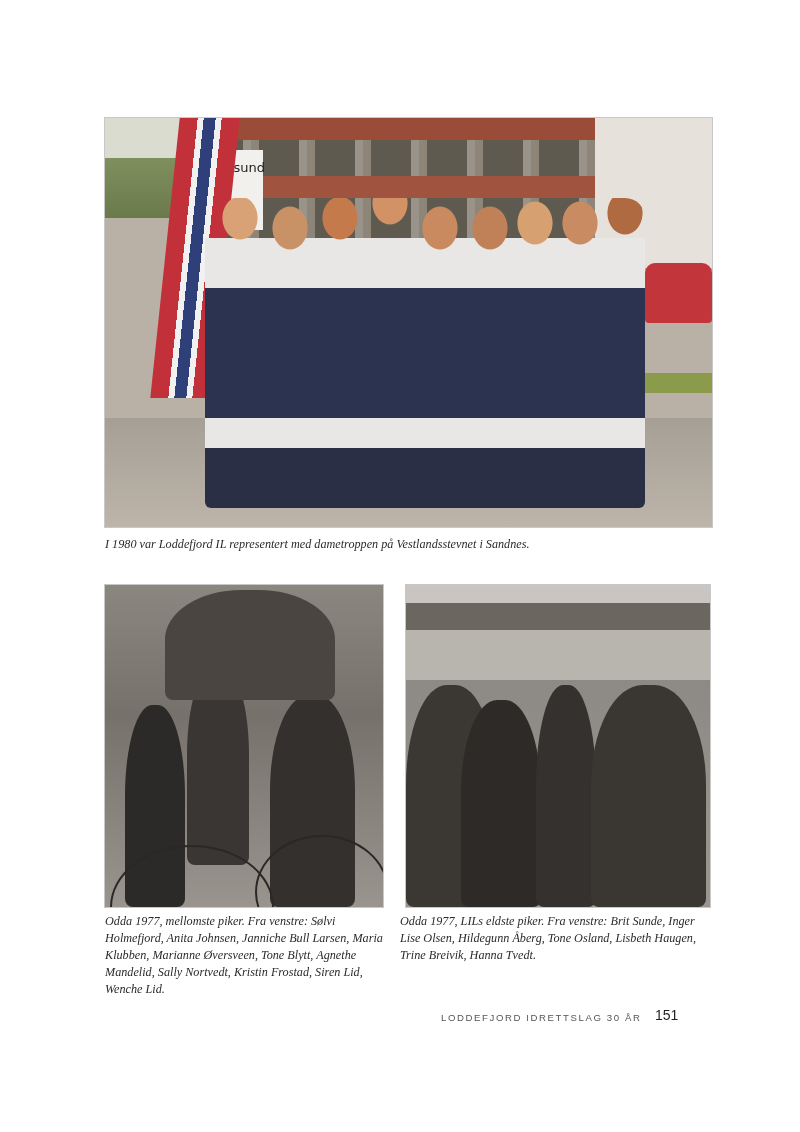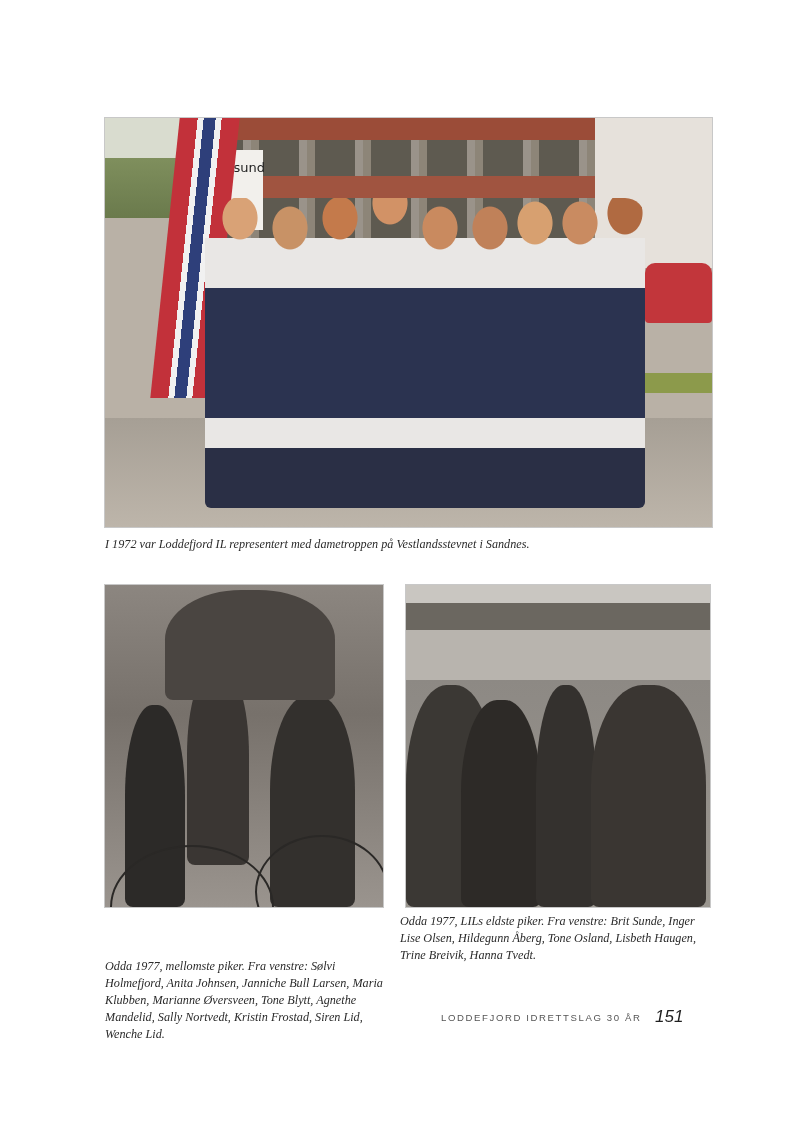--- a/index.html
+++ b/index.html
@@ -47,46 +47,46 @@
   
   #photo-left { left: 105px; top: 585px; width: 278px; height: 322px;
     background: linear-gradient(180deg,#8c8680,#77716b 40%,#9a948e 100%); }
   #photo-right { left: 406px; top: 585px; width: 304px; height: 322px;
     background: linear-gradient(180deg,#c9c6c1 0 18px,#6b6760 18px 45px,#b8b4ae 45px 95px,#8d8984 95px,#9a968f 100%); }
   .kid { position:absolute; border-radius: 45% 45% 8px 8px; }
   .hoop { position:absolute; border: 2px solid #2a2826; border-radius: 50%; }
   
   .caption { position: absolute; font-style: italic; font-size: 12.2px; line-height: 17px; color: #2a2a2a; }
   #caption-top { left: 105px; top: 536px; width: 610px; }
-  #caption-left { left: 105px; top: 958px; width: 290px; }
+  #caption-left { left: 105px; top: 913px; width: 290px; }
   #caption-right { left: 400px; top: 913px; width: 310px; }
   .footer-title { position:absolute; left: 441px; top: 1012px; font-family: "Liberation Sans", sans-serif;
     font-size: 9.6px; letter-spacing: 1.6px; color:#555; }
   .page-number { position:absolute; left: 655px; top: 1007px; font-family: "Liberation Sans", sans-serif;
-    font-size: 17px; color:#1f1f1f;font-style:italic; }
+    font-size: 14px; color:#1f1f1f; }
 </style>
 </head>
 <body>
 
 <div class="photo" id="photo-top">
   <div class="sky"></div>
   <div class="hill"></div>
   <div class="building"></div>
   <div class="brickband"></div>
   <div class="brickband2"></div>
   <div class="wallwhite"></div>
   <div class="ground"></div>
   <div class="grass"></div>
   <div class="car"></div>
   <div class="sign" style="white-space:pre-line">heimsund
 IL</div>
   <div class="flag"></div>
   <div class="group"></div>
 </div>
-<div class="caption" id="caption-top">I 1972 var Loddefjord IL representert med dametroppen på Vestlandsstevnet i Sandnes.</div>
+<div class="caption" id="caption-top">I 1980 var Loddefjord IL representert med dametroppen på Vestlandsstevnet i Sandnes.</div>
 
 <div class="photo" id="photo-left">
   <div class="kid" style="left:20px;top:120px;width:60px;height:202px;background:#2c2a28"></div>
   <div class="kid" style="left:82px;top:80px;width:62px;height:200px;background:#3a3633"></div>
   <div class="kid" style="left:165px;top:110px;width:85px;height:212px;background:#33302d"></div>
   <div class="kid" style="left:60px;top:5px;width:170px;height:110px;background:#4a4541"></div>
   <div class="hoop" style="left:5px;top:260px;width:160px;height:120px"></div>
   <div class="hoop" style="left:150px;top:250px;width:130px;height:110px"></div>
 </div>
 <div class="caption" id="caption-left">Odda 1977, mellomste piker. Fra venstre: Sølvi Holmefjord, Anita Johnsen, Janniche Bull Larsen, Maria Klubben, Marianne Øversveen, Tone Blytt, Agnethe Mandelid, Sally Nortvedt, Kristin Frostad, Siren Lid, Wenche Lid.</div>

